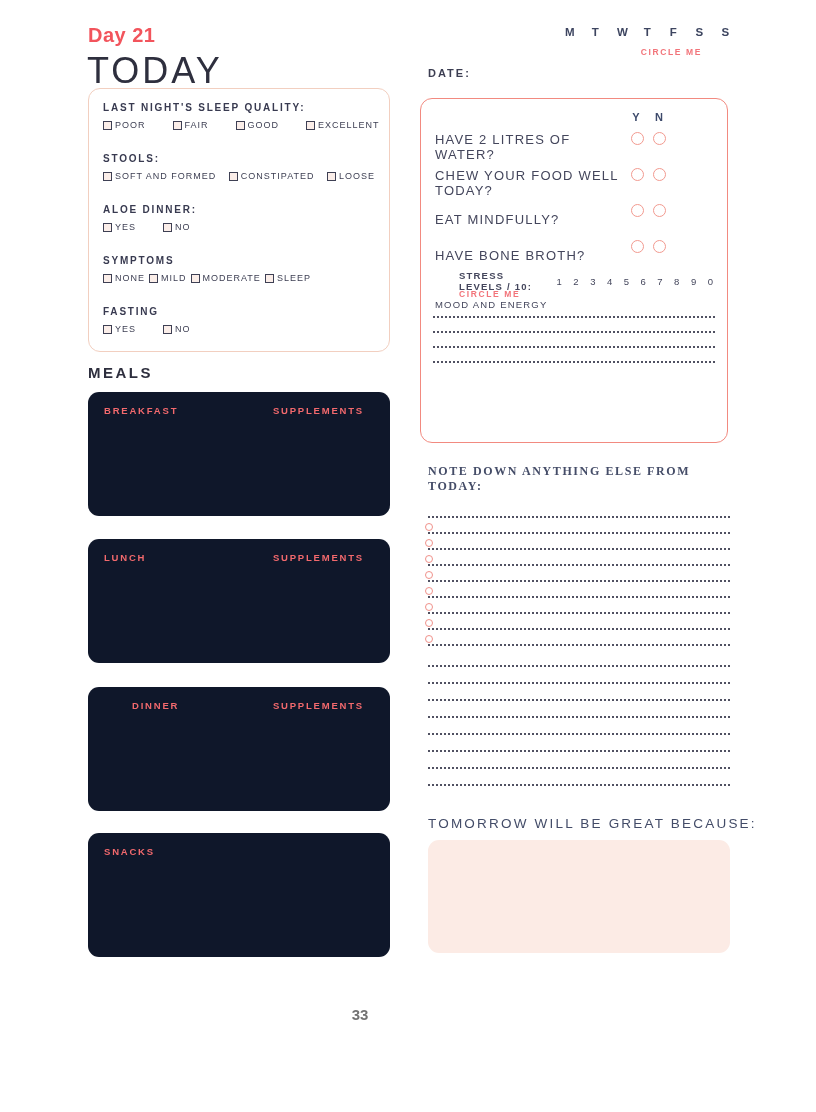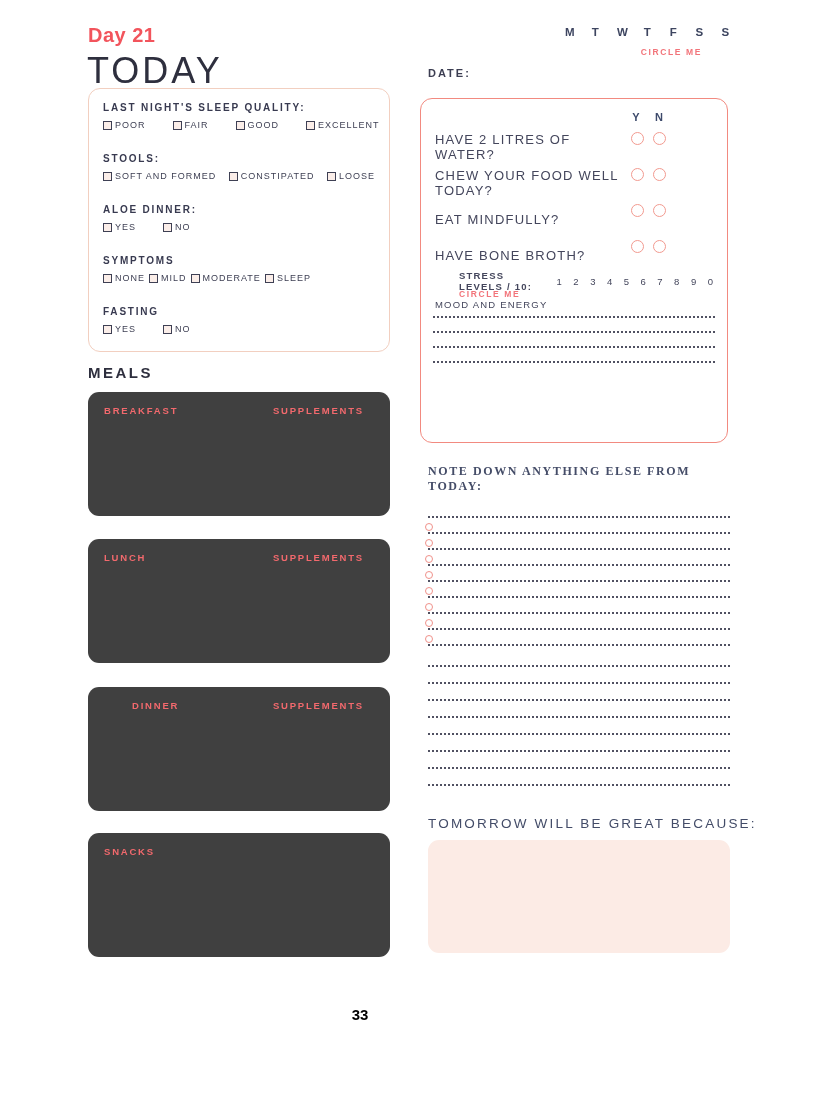--- a/index.html
+++ b/index.html
@@ -22,21 +22,21 @@
   .hc-options { display:flex; align-items:center; gap:27px; }
   .hc-options.spread { justify-content:space-between; gap:0; }
   .opt { display:flex; align-items:center; gap:3px; cursor:pointer; }
   .cb { width:9px; height:9px; border:1.2px solid #3e4054; background:#fbeee9; display:inline-block; flex:none; }
   .opt-label { font-size:9px; letter-spacing:1px; color:#3c3e52; font-weight:500; white-space:nowrap; }
 
   
   .meals-title { position:absolute; left:88px; top:364px; font-size:15px; font-weight:700; letter-spacing:2.5px; color:#2e2f3e; }
   .meal-box {
     position:absolute; left:88px; width:302px; height:124px;
-    background:#404040; border-radius:11px; padding:13px 26px 0 16px;
+    background:#0f172a; border-radius:11px; padding:13px 26px 0 16px;
     display:flex; justify-content:space-between; align-items:flex-start;
   }
   .meal-box.breakfast { top:392px; }
   .meal-box.lunch { top:539px; }
   .meal-box.dinner { top:687px;padding-left:44px; }
   .meal-box.snacks { top:833px; }
   .meal-label, .supp-label { font-size:9.5px; font-weight:700; letter-spacing:1.8px; color:#f2696d; }
 
   
   .date-row { position:absolute; left:428px; top:26px; width:302px; height:42px; }
@@ -74,21 +74,21 @@
   .nb-row { position:relative; height:16px; border-bottom:2px dotted #505162; cursor:text; }
   .nb-circle { position:absolute; left:-3px; bottom:1px; width:8px; height:8px; border:1.5px solid #f0918a; border-radius:50%; background:#fff; }
   .np-rows { margin-top:4px; }
   .np-row { height:17px; border-bottom:2px dotted #505162; cursor:text; }
 
   
   .tomorrow-title { position:absolute; left:428px; top:816px; font-size:13.5px; font-weight:500; letter-spacing:2.2px; color:#434c68; }
   .tomorrow-box { position:absolute; left:428px; top:840px; width:302px; height:113px; background:#fcebe5; border-radius:11px; cursor:text; }
 
   
-  .page-number { position:absolute; left:0; top:1006px; width:720px; text-align:center; font-size:15px; font-weight:700; color:#000000; }
+  .page-number { position:absolute; left:0; top:1006px; width:720px; text-align:center; font-size:15px; font-weight:700; color:#737373; }
 </style>
 </head>
 <body>
 
 <div class="page">
 
   <div class="day-label">Day 21</div>
   <h1 class="page-title">TODAY</h1>
 
   <div class="date-row">

